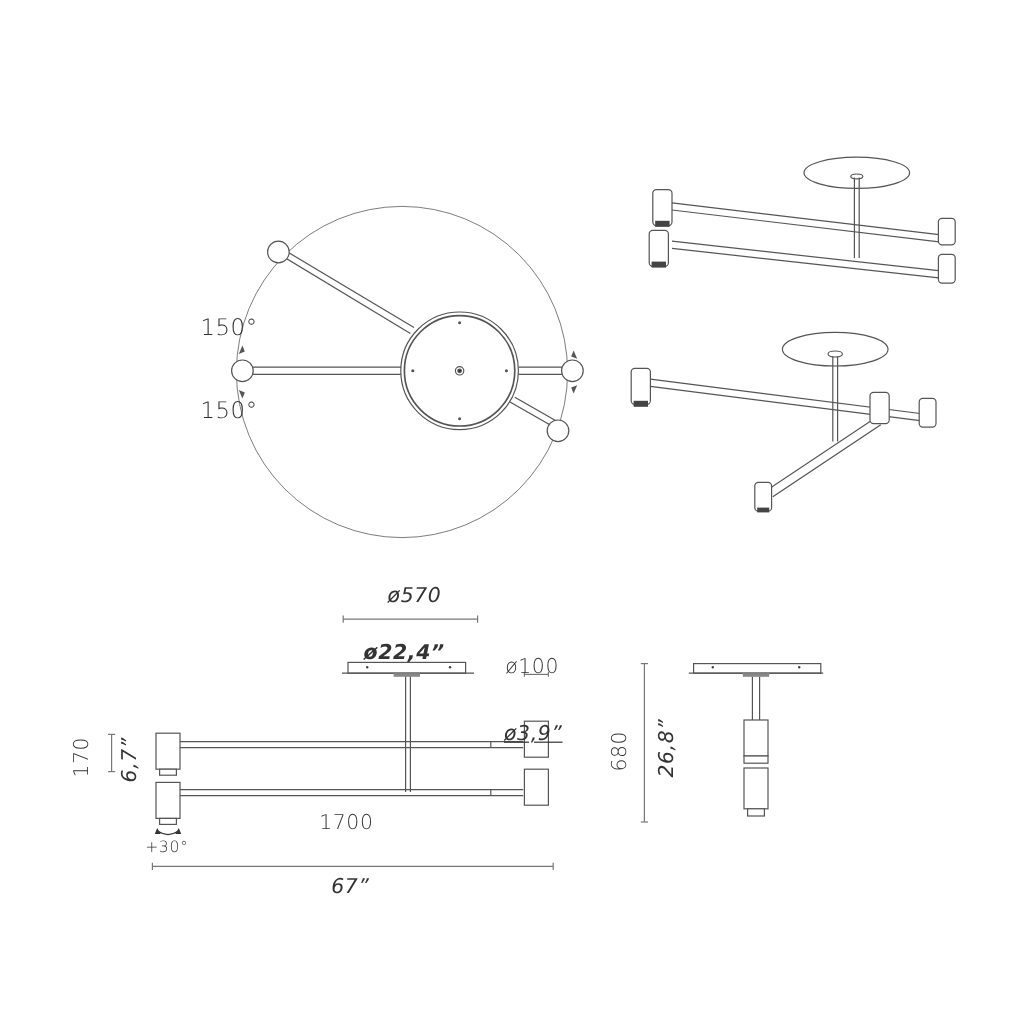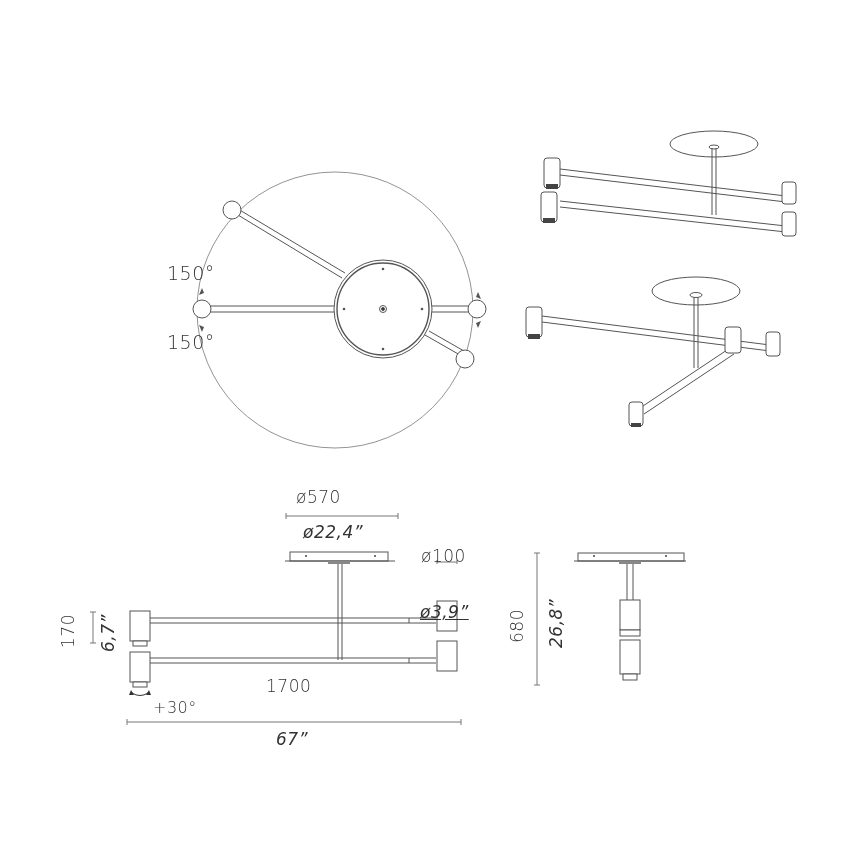--- a/index.html
+++ b/index.html
@@ -2,21 +2,21 @@
 <html><head>
 <meta charset="utf-8">
 <style>
   html, body { margin:0; padding:0; background:#ffffff; }
   body { width:860px; height:860px; position:relative; overflow:hidden;
          font-family: "DejaVu Sans", "Liberation Sans", sans-serif; color:#333; }
   .lbl { position:absolute; font-size:19px; letter-spacing:0.5px; color:#333;
          font-weight:300; white-space:nowrap; line-height:1; }
   .lbl.big { font-size:17px; }
   .lbl.it { font-style:italic; }
-  .lbl.sm { font-size:16px;margin-left:32px; }
+  .lbl.sm { font-size:13px; }
   .rot { transform:rotate(-90deg); transform-origin:left top; }
   svg { position:absolute; left:0; top:0; }
 </style>
 </head>
 <body>
 
 <svg width="860" height="860" viewBox="0 0 860 860" fill="none" stroke="#555" stroke-width="1">
 
   <g>
 
@@ -153,22 +153,22 @@
     <rect x="620" y="600" width="20" height="30" fill="#fff"></rect>
     <rect x="620" y="630" width="20" height="6" fill="#fff"></rect>
     <rect x="620" y="640" width="20" height="34" fill="#fff"></rect>
     <rect x="623" y="674" width="14" height="6" fill="#fff"></rect>
   </g>
 </svg>
 
 <div class="lbl" style="left:167px;top:264px;">150°</div>
 <div class="lbl" style="left:167px;top:333px;">150°</div>
 
-<div class="lbl big" style="left:296px;top:489px;">ø570</div>
-<div class="lbl big it" style="left:303px;top:524px;">ø22,4”</div>
+<div class="lbl big" style="left:323px;top:489px;font-style:italic;">ø570</div>
+<div class="lbl big it" style="left:303px;top:536px;font-weight:bold;">ø22,4”</div>
 <div class="lbl big" style="left:421px;top:548px;">ø100</div>
 <div class="lbl big it" style="left:420px;top:604px;text-decoration:underline;">ø3,9”</div>
 
 <div class="lbl big rot" style="left:60px;top:648px;">170</div>
 <div class="lbl big it rot" style="left:100px;top:652px;">6,7”</div>
 <div class="lbl sm" style="left:121px;top:700px;">+30°</div>
 <div class="lbl big" style="left:266px;top:678px;text-align:center;">1700</div>
 <div class="lbl big it" style="left:276px;top:731px;">67”</div>
 
 <div class="lbl big rot" style="left:509px;top:643px;">680</div>

